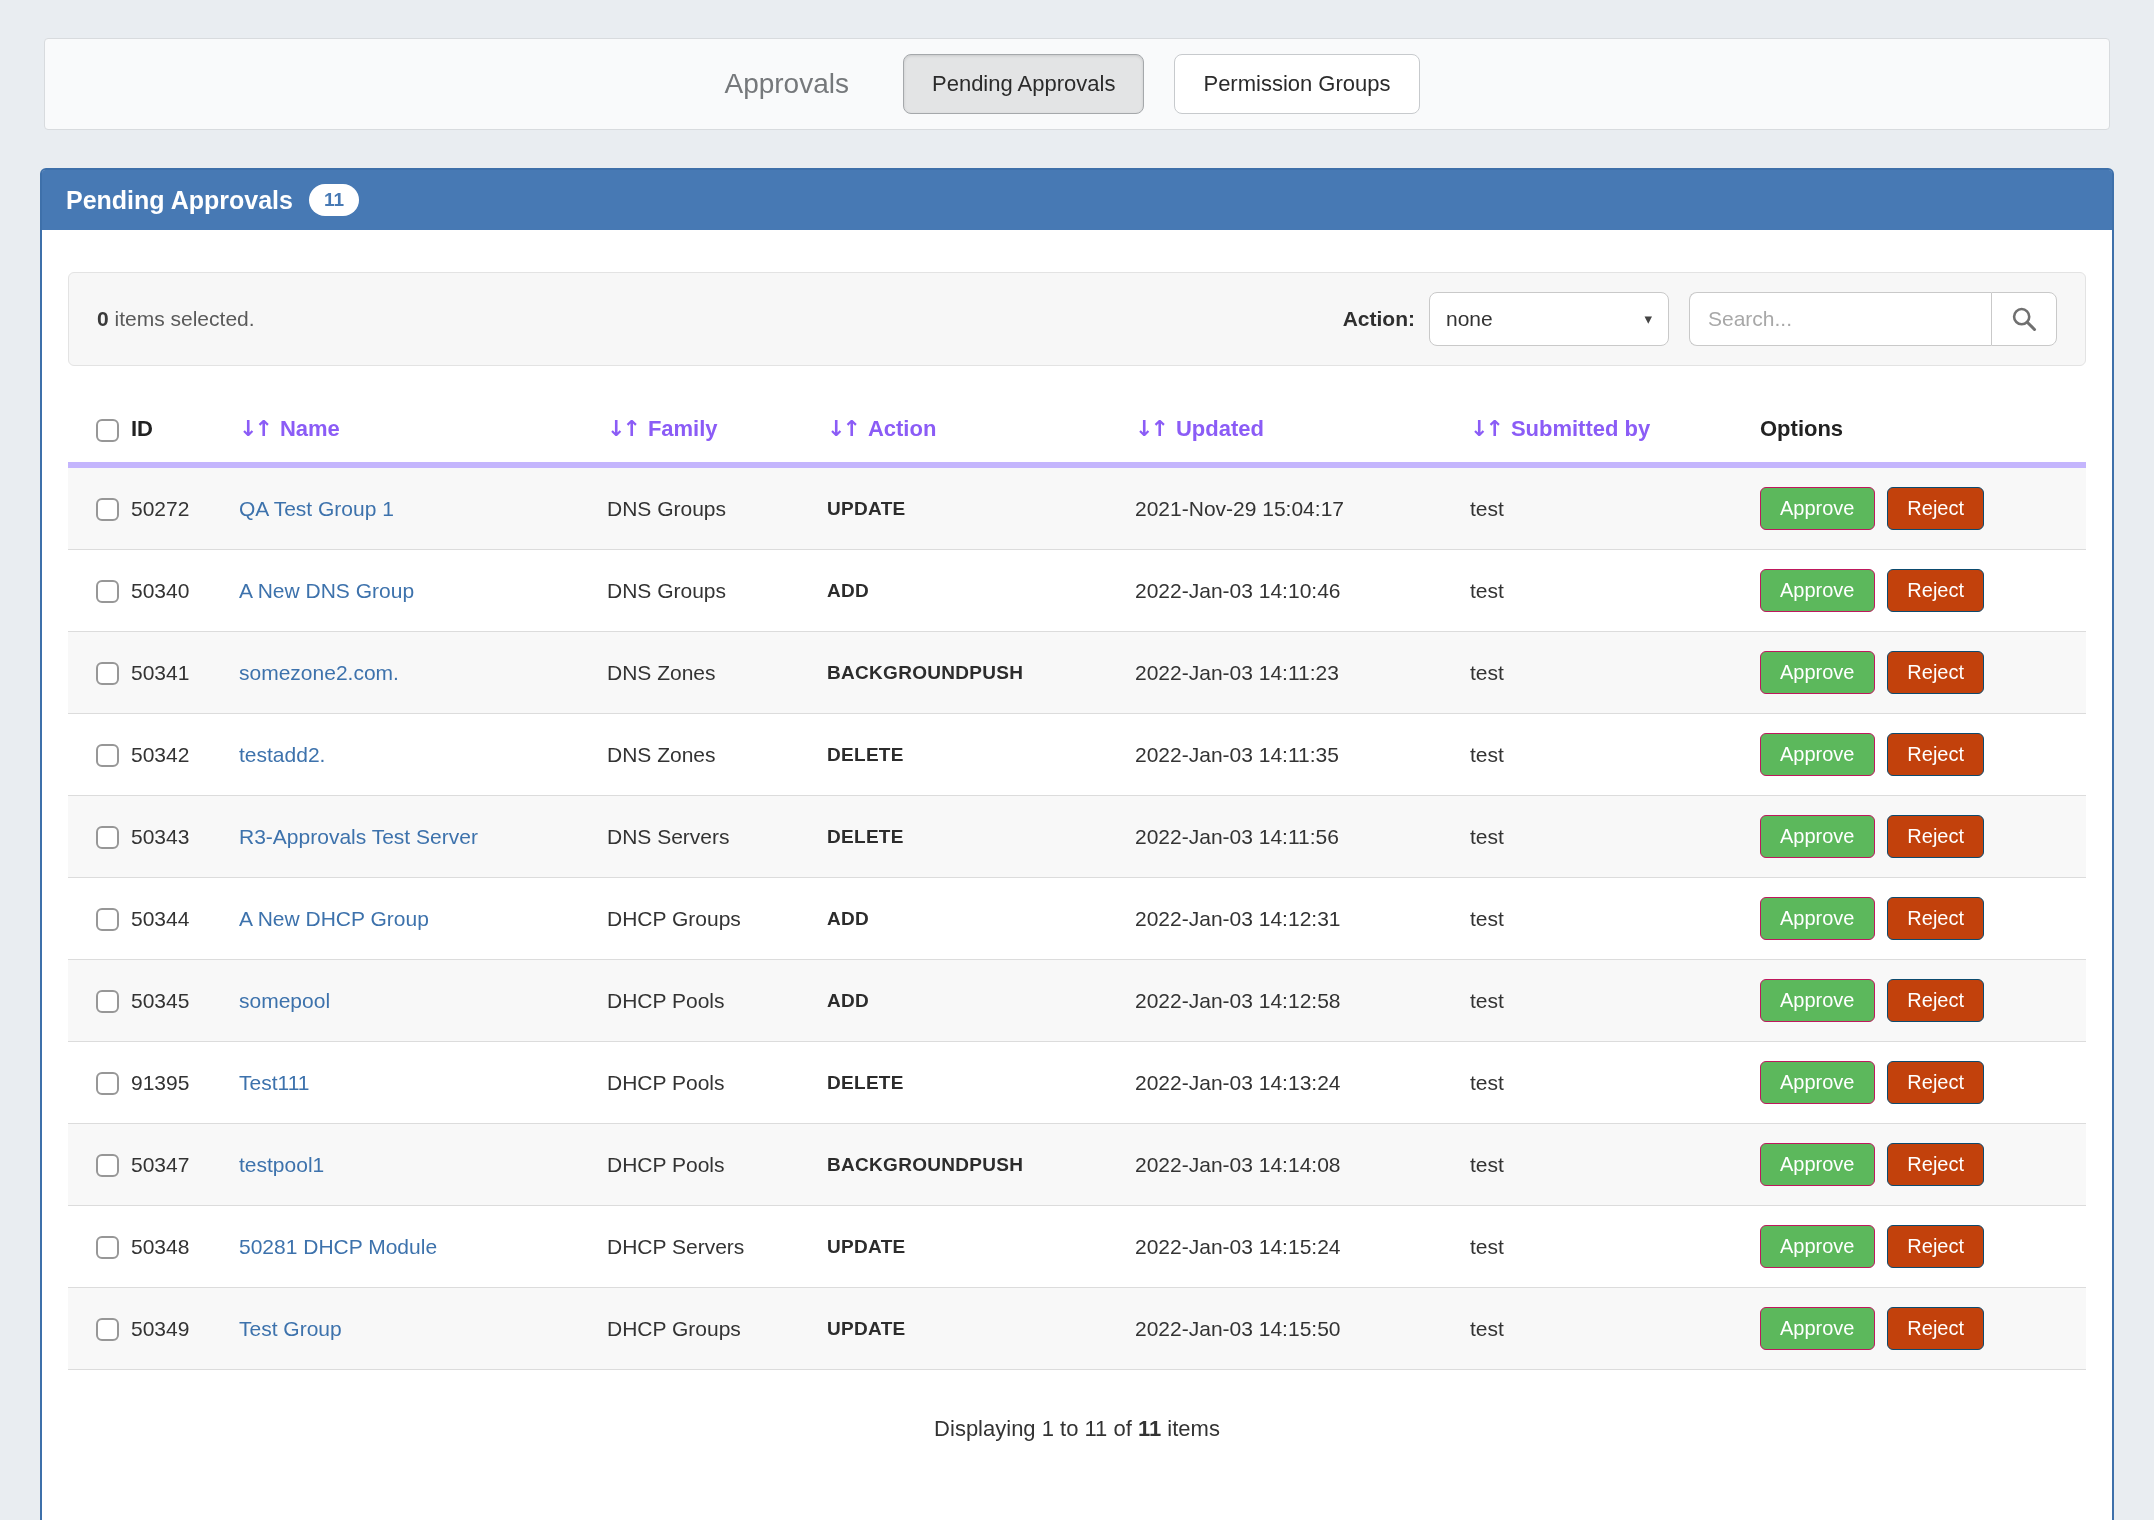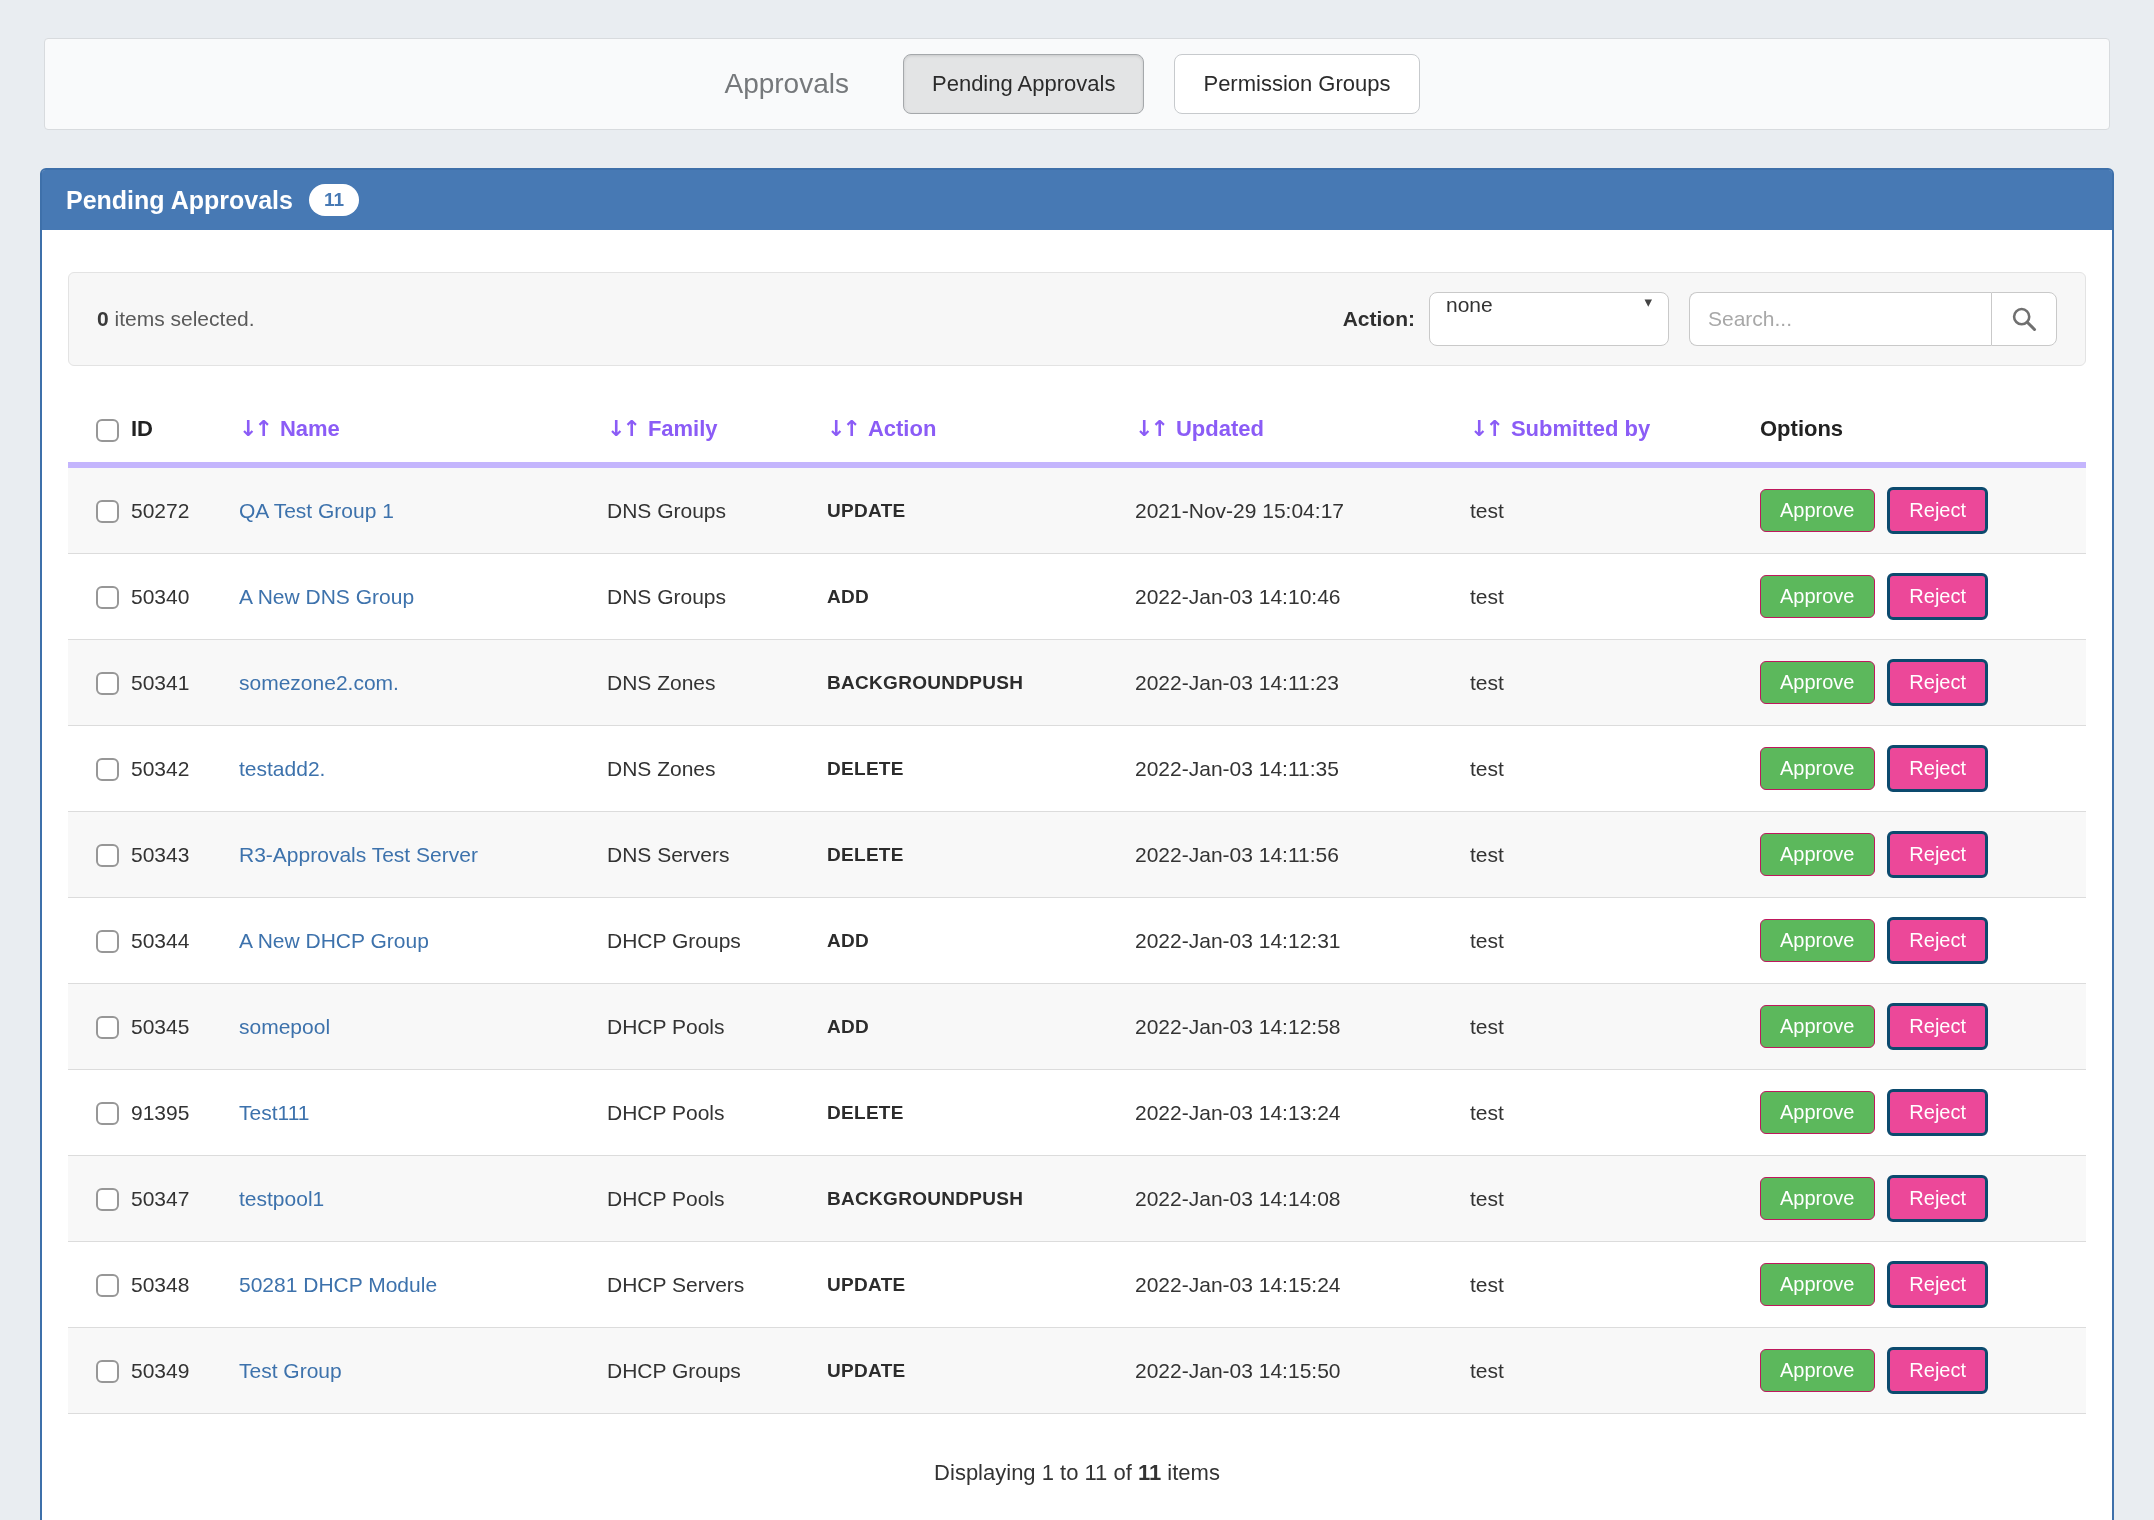--- a/index.html
+++ b/index.html
@@ -56,21 +56,21 @@
     display: flex; align-items: center; justify-content: space-between;
   }
   .selected-info { font-size: 21px; color: #5a5a5a; }
   .selected-info b { color: #3a3a3a; }
   .toolbar-right { display: flex; align-items: center; }
   .action-label { font-size: 21px; font-weight: bold; color: #2f2f2f; margin-right: 14px; }
   .select {
     width: 240px; height: 54px; background: #fff;
     border: 1px solid #c9c9c9; border-radius: 8px;
     padding: 0 16px; margin-right: 20px;
-    display: flex; align-items: flex-start; justify-content: space-between;
+    display: flex; align-items: center; justify-content: space-between;
     font-size: 21px; color: #333; cursor: pointer;
   }
   .caret { font-size: 15px; color: #444; font-family: "DejaVu Sans", sans-serif; }
   .search-group { display: flex; }
   .search-input {
     width: 302px; height: 54px;
     border: 1px solid #c9c9c9; border-right: none; border-radius: 8px 0 0 8px;
     padding: 0 18px; font-size: 21px; font-family: inherit; color: #333; background: #fff;
     outline: none;
   }
@@ -108,21 +108,21 @@
     border: 2px solid #979797; border-radius: 6px; background: #fff;
     cursor: pointer; vertical-align: middle;
   }
   .name-link { color: #3d72ac; text-decoration: none; cursor: pointer; }
   .cell-action { font-weight: bold; font-size: 19px; color: #2c2c2c; letter-spacing: .3px; }
   .btn {
     border-radius: 6px; color: #fff; font-size: 20px; padding: 9px 19px;
     cursor: pointer; font-family: inherit;
   }
   .btn.approve { background: #5cb85c; border: 1px solid #be185d; margin-right: 7px; }
-  .btn.reject  { background: #ec4899; border: 3px solid #0c4a6e; }
+  .btn.reject  { background: #c2410c; border: 1px solid #0c4a6e; }
 
   .table-footer { text-align: center; font-size: 22px; color: #333; margin-top: 46px; }
 </style>
 </head>
 <body>
 
 <div class="topbar">
   <div class="page-title">Approvals</div>
   <button class="tab-btn active">Pending Approvals</button>
   <button class="tab-btn inactive">Permission Groups</button>

